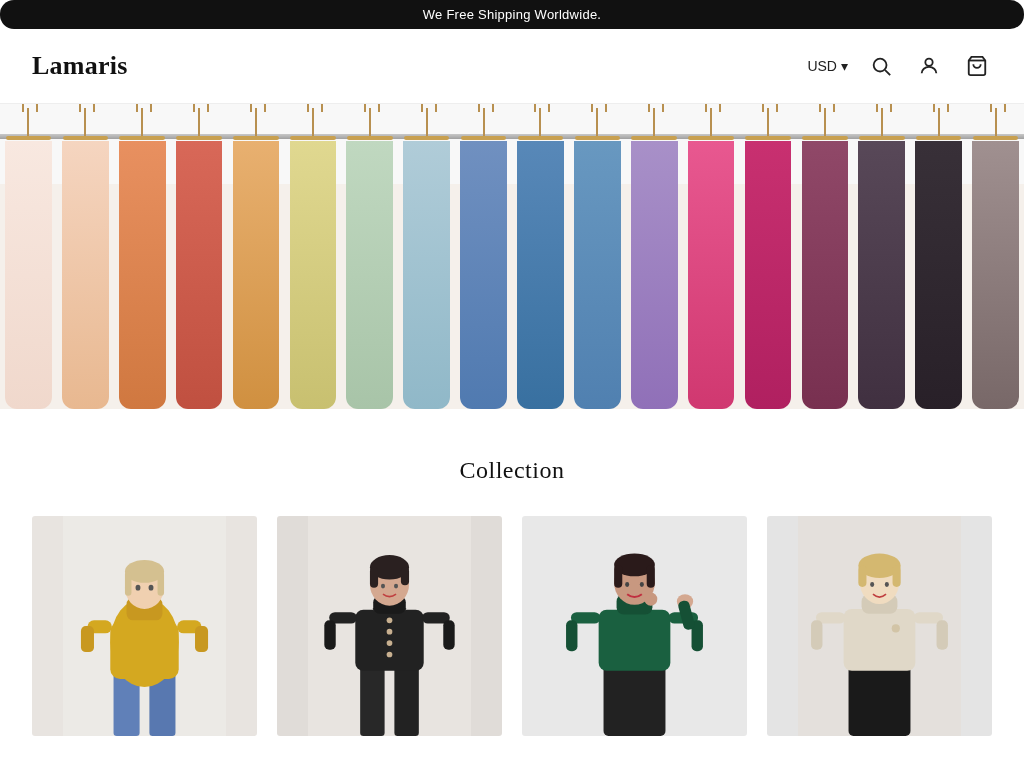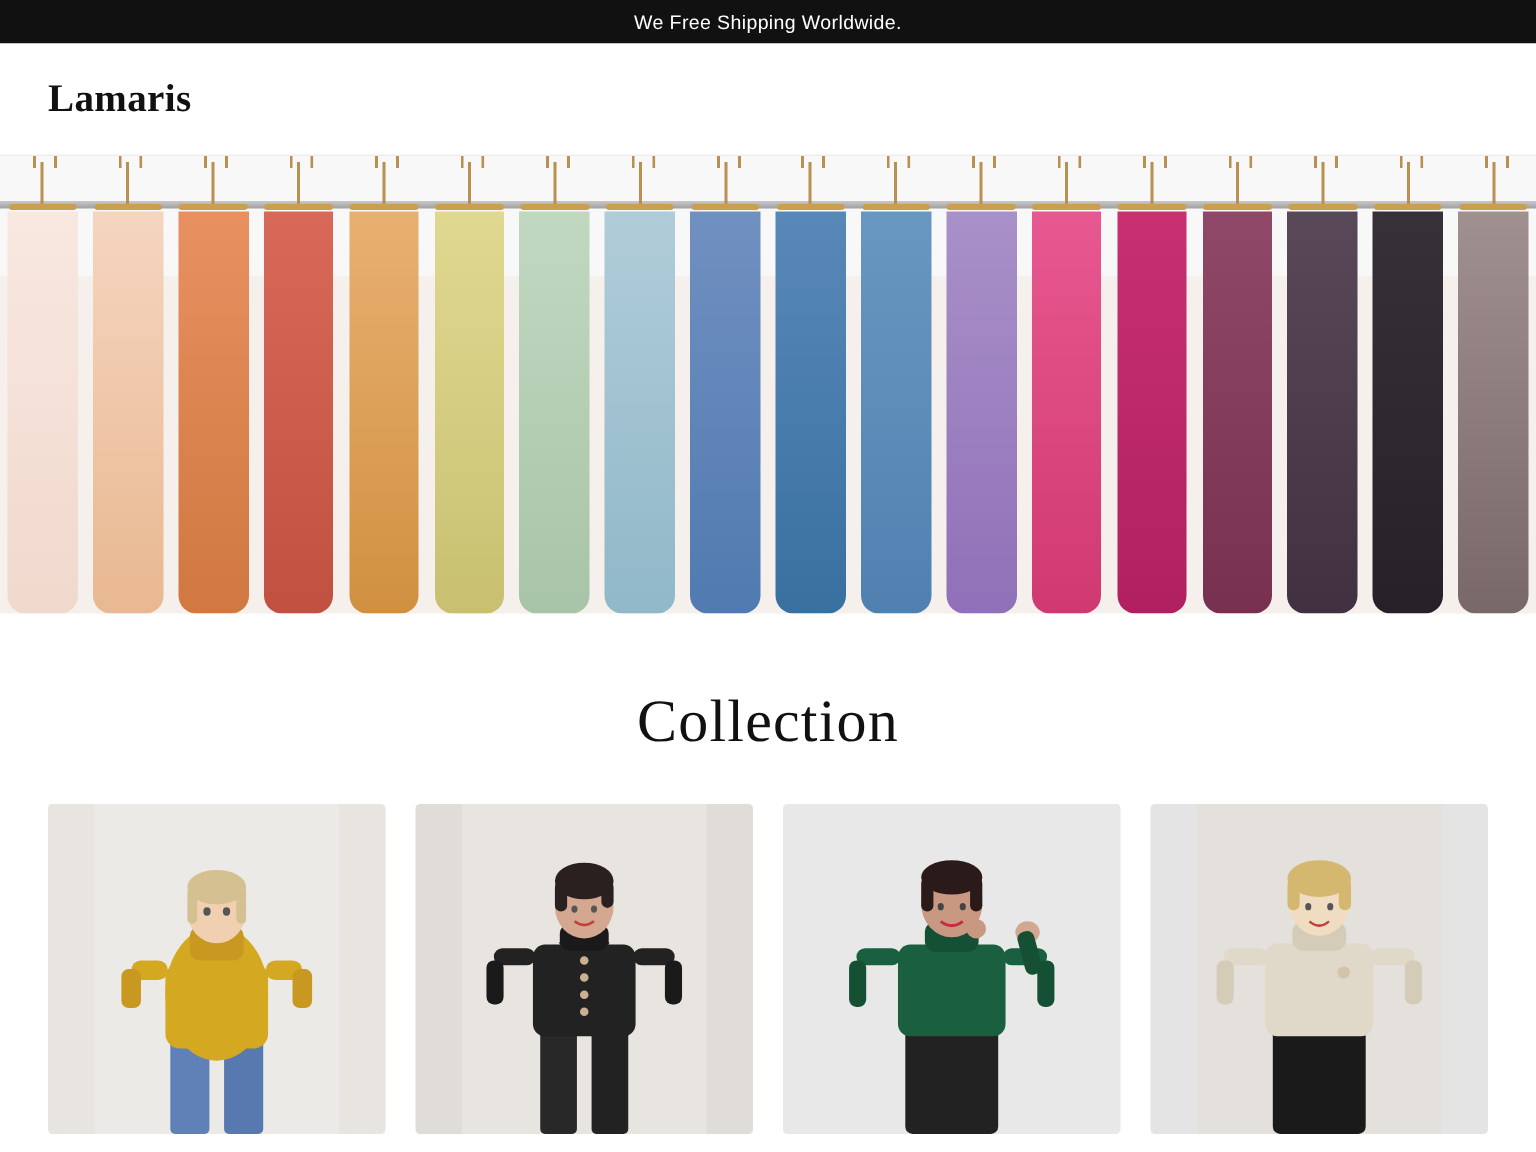--- a/index.html
+++ b/index.html
@@ -6,20 +6,21 @@
     body { font-family: -apple-system, BlinkMacSystemFont, 'Segoe UI', Arial, sans-serif; background: #fff; }
 
     
     .top-banner {
       background: #111;
       color: #fff;
       text-align: center;
       font-size: 13px;
       padding: 7px 0;
       letter-spacing: 0.02em;
+      border-radius: 14px;
     }
 
     
     .header {
       display: flex;
       align-items: center;
       justify-content: space-between;
       padding: 10px 32px;
       height: 75px;
       border-bottom: 1px solid #eee;
@@ -80,21 +81,21 @@
       height: 22px;
     }
 
     
     .collection-section {
       padding: 48px 32px 32px;
     }
 
     .collection-title {
       text-align: center;
-      font-size: 40px;
+      font-size: 24px;
       font-weight: 400;
       font-family: Georgia, serif;
       color: #111;
       margin-bottom: 32px;
       letter-spacing: 0.02em;
     }
 
     .collection-grid {
       display: grid;
       grid-template-columns: repeat(4, 1fr);
@@ -237,20 +238,45 @@
 <body>
 
 <div class="top-banner">
   <span>We Free Shipping Worldwide.</span>
 </div>
 
 <header class="header">
   <a class="logo" href="#">Lamaris</a>
 
 
+  <div class="header-icons">
+    <div class="currency-selector">
+      <span>USD</span>
+      <span>▾</span>
+    </div>
+    <button class="icon-btn">
+      <svg viewBox="0 0 24 24" fill="none" stroke="currentColor" stroke-width="2">
+        <circle cx="11" cy="11" r="7"></circle>
+        <line x1="16.5" y1="16.5" x2="22" y2="22"></line>
+      </svg>
+    </button>
+    <button class="icon-btn">
+      <svg viewBox="0 0 24 24" fill="none" stroke="currentColor" stroke-width="2">
+        <circle cx="12" cy="8" r="4"></circle>
+        <path d="M4 20c0-4 3.6-7 8-7s8 3 8 7"></path>
+      </svg>
+    </button>
+    <button class="icon-btn">
+      <svg viewBox="0 0 24 24" fill="none" stroke="currentColor" stroke-width="2">
+        <path d="M6 2L3 6v14a2 2 0 002 2h14a2 2 0 002-2V6l-3-4z"></path>
+        <line x1="3" y1="6" x2="21" y2="6"></line>
+        <path d="M16 10a4 4 0 01-8 0"></path>
+      </svg>
+    </button>
+  </div>
 </header>
 
 <section class="hero-visual">
   <div class="rack-bg"></div>
   <div class="rack-bar"></div>
   <div class="garments-row">
     <div class="g-item">
       <div class="g-hook"></div>
       <div class="g-shoulder"></div>
       <div class="g-body gc1"></div>

